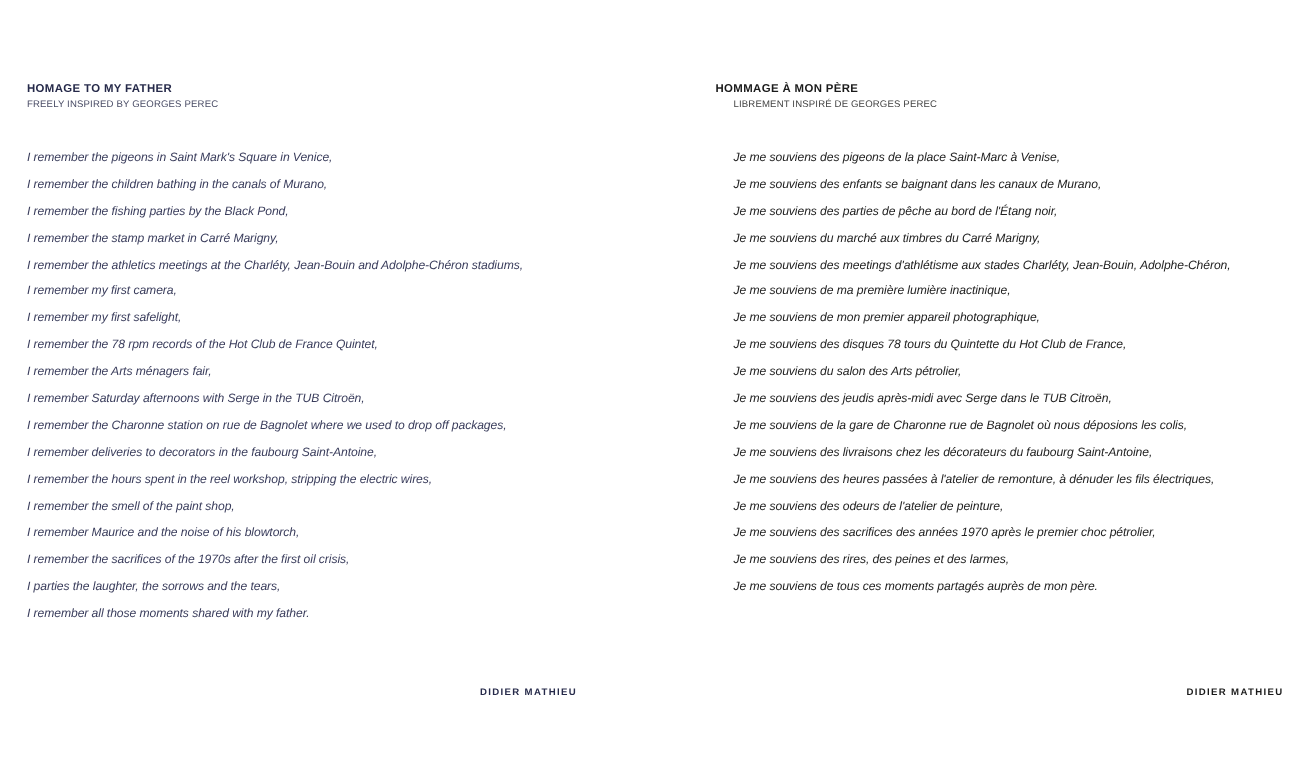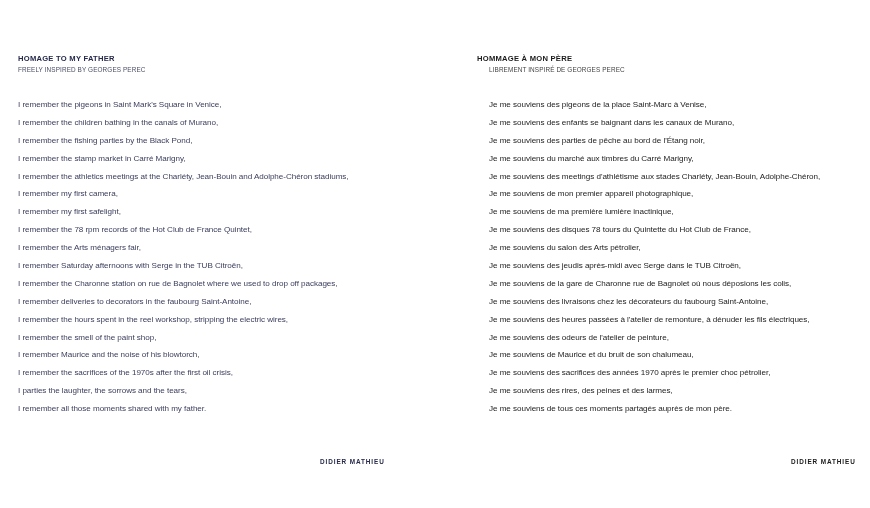--- a/index.html
+++ b/index.html
@@ -50,20 +50,21 @@
       margin: 0;
       padding: 0;
       list-style: none;
     }
     .page-left .poem { left: 18px; }
     .page-right .poem { left: 54px; }
     .poem li {
       height: 17.9px;
       line-height: 12px;
       font-size: 8.1px;
+      font-style: italic;
       white-space: nowrap;
       letter-spacing: -0.05px;
     }
     .page-left .poem li { color: #3a3d5c; }
     .page-right .poem li { color: #222222; }
 
     .author {
       position: absolute;
       top: 458px;
       font-size: 6.4px;
@@ -106,28 +107,27 @@
 
 <section class="page page-right">
   <h1 class="title">HOMMAGE À MON PÈRE</h1>
   <p class="subtitle">LIBREMENT INSPIRÉ DE GEORGES PEREC</p>
   <ul class="poem">
     <li>Je me souviens des pigeons de la place Saint-Marc à Venise,</li>
     <li>Je me souviens des enfants se baignant dans les canaux de Murano,</li>
     <li>Je me souviens des parties de pêche au bord de l'Étang noir,</li>
     <li>Je me souviens du marché aux timbres du Carré Marigny,</li>
     <li>Je me souviens des meetings d'athlétisme aux stades Charléty, Jean-Bouin, Adolphe-Chéron,</li>
+    <li>Je me souviens de ma première lumière inactinique,</li>
     <li>Je me souviens de mon premier appareil photographique,</li>
-    <li>Je me souviens de ma première lumière inactinique,</li>
     <li>Je me souviens des disques 78 tours du Quintette du Hot Club de France,</li>
     <li>Je me souviens du salon des Arts pétrolier,</li>
     <li>Je me souviens des jeudis après-midi avec Serge dans le TUB Citroën,</li>
     <li>Je me souviens de la gare de Charonne rue de Bagnolet où nous déposions les colis,</li>
     <li>Je me souviens des livraisons chez les décorateurs du faubourg Saint-Antoine,</li>
     <li>Je me souviens des heures passées à l'atelier de remonture, à dénuder les fils électriques,</li>
     <li>Je me souviens des odeurs de l'atelier de peinture,</li>
-    <li>Je me souviens de Maurice et du bruit de son chalumeau,</li>
     <li>Je me souviens des sacrifices des années 1970 après le premier choc pétrolier,</li>
     <li>Je me souviens des rires, des peines et des larmes,</li>
     <li>Je me souviens de tous ces moments partagés auprès de mon père.</li>
   </ul>
   <p class="author">DIDIER MATHIEU</p>
 </section>
 
 </body></html>

